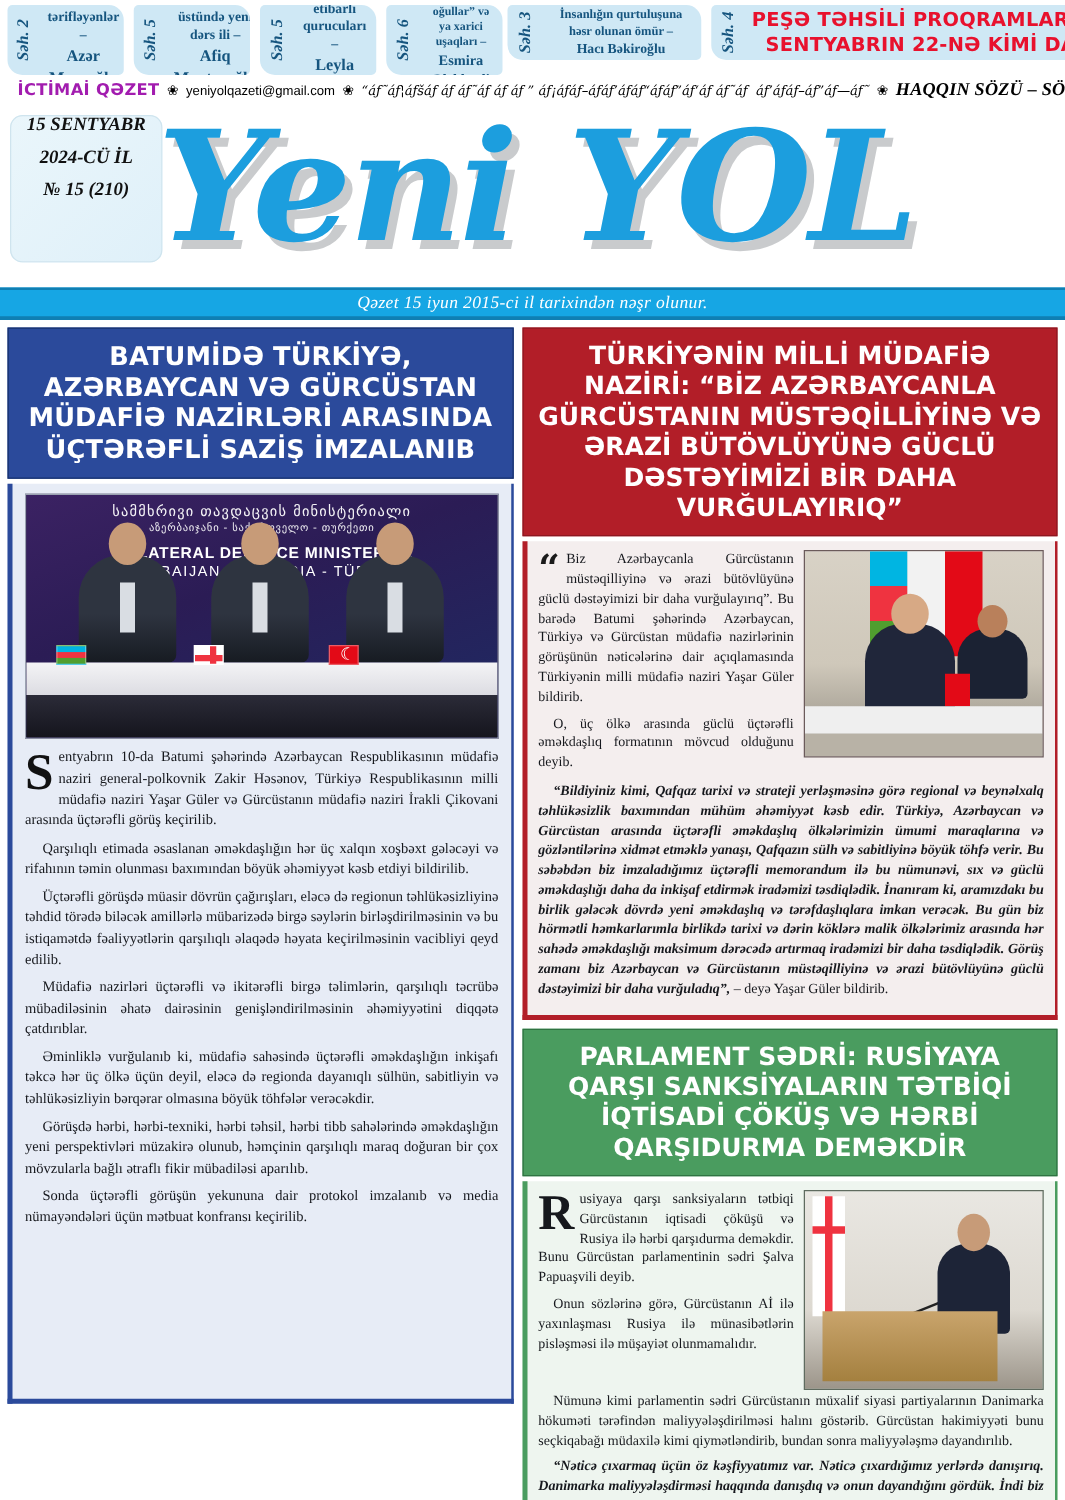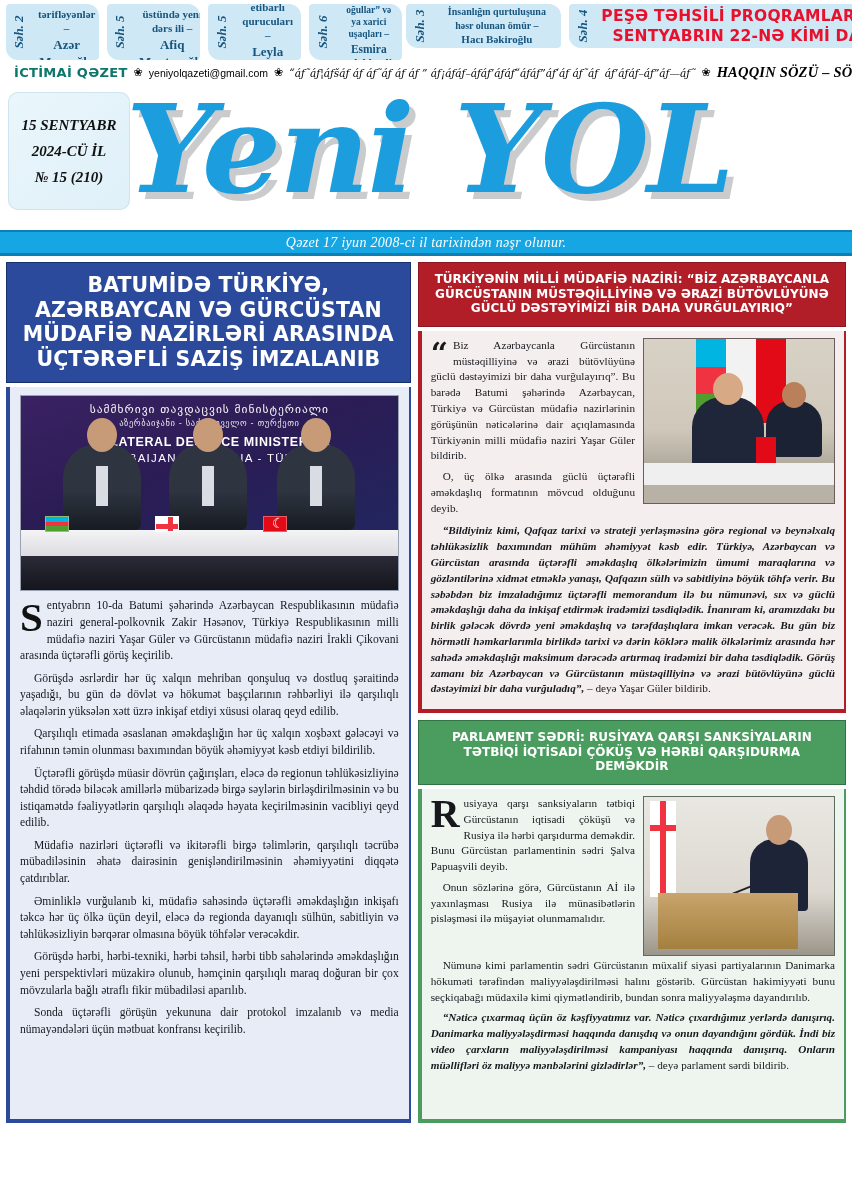--- a/index.html
+++ b/index.html
@@ -104,21 +104,21 @@
     justify-content: space-between;
     padding: 2px 10px 1px 14px;
     font-size: 13px;
     white-space: nowrap;
   }
   .infobar-left {
     font-family: "DejaVu Sans", sans-serif;
     font-weight: bold;
     font-size: 13px;
     letter-spacing: 0.3px;
-    color: #0f766e;
+    color: #a21caf;
   }
   .infobar-email {
     font-family: "Liberation Sans", sans-serif;
     font-size: 10.5px;
     color: #000;
   }
   .infobar-geo {
     font-family: "DejaVu Serif", serif;
     font-size: 10.5px;
     font-style: italic;
@@ -150,21 +150,20 @@
     position: absolute;
     left: 8px;
     top: 10px;
     width: 122px;
     height: 118px;
     background: linear-gradient(135deg,#eaf6fb 0%, #dff0f9 100%);
     border-radius: 10px;
     display: flex;
     flex-direction: column;
     align-items: center;
-    justify-content: center;
     gap: 9px;
     box-shadow: 0 0 0 1px #cfe4ee inset;
   }
   .datebox div {
     font-family: "Liberation Serif", serif;
     font-weight: bold;
     font-style: italic;
     font-size: 15px;
     color: #111;
     white-space: nowrap;
@@ -354,21 +353,21 @@
   .art-head {
     padding: 9px 8px 10px 8px;
     text-align: center;
   }
   .art-head.red { background: #b21e28; border: 1px solid #8d1720; }
   .art-head.green { background: #4a9c5f; border: 1px solid #2f7342; }
   .art-head h2 {
     margin: 0;
     font-family: "DejaVu Sans", sans-serif;
     font-weight: bold;
-    font-size: 12px;
+    font-size: 20px;
     line-height: 1.22;
     color: #ffffff;
   }
   .art-body {
     flex: 1;
     background: #f4eeee;
     padding: 7px 9px 7px 9px;
     margin-top: 4px;
     overflow: hidden;
   }
@@ -526,21 +525,21 @@
     <div>15 SENTYABR</div>
     <div>2024-CÜ İL</div>
     <div>№ 15 (210)</div>
   </div>
   <div class="logo">
     <div class="logo-text">Yeni YOL</div>
   </div>
 </div>
 
 <div class="sloganbar">
-  <span>Qəzet 17 iyun 2008-ci il tarixindən nəşr olunur.</span>
+  <span>Qəzet 15 iyun 2015-ci il tarixindən nəşr olunur.</span>
 </div>
 
 <div class="content">
 
   <div class="col-left">
     <div class="lead-head">
       <h1>BATUMİDƏ TÜRKİYƏ, AZƏRBAYCAN VƏ GÜRCÜSTAN MÜDAFİƏ NAZİRLƏRİ ARASINDA ÜÇTƏRƏFLİ SAZİŞ İMZALANIB</h1>
     </div>
     <div class="article-left-body">
 
@@ -562,21 +561,20 @@
         <div class="person p3"></div>
         <div class="table-band"></div>
         <div class="desk-flag fl-az df1"></div>
         <div class="desk-flag fl-ge df2"></div>
         <div class="desk-flag fl-tr df3"></div>
         <div class="table-front"></div>
       </div>
 
       <div class="body-text">
         <p class="dropcap">Sentyabrın 10-da Batumi şəhərində Azərbaycan Respublikasının müdafiə naziri general-polkovnik Zakir Həsənov, Türkiyə Respublikasının milli müdafiə naziri Yaşar Güler və Gürcüstanın müdafiə naziri İrakli Çikovani arasında üçtərəfli görüş keçirilib.</p>
-        <p>Görüşdə əsrlərdir hər üç xalqın mehriban qonşuluq və dostluq şəraitində yaşadığı, bu gün də dövlət və hökumət başçılarının rəhbərliyi ilə qarşılıqlı əlaqələrin yüksələn xətt üzrə inkişaf etdiyi xüsusi olaraq qeyd edilib.</p>
         <p>Qarşılıqlı etimada əsaslanan əməkdaşlığın hər üç xalqın xoşbəxt gələcəyi və rifahının təmin olunması baxımından böyük əhəmiyyət kəsb etdiyi bildirilib.</p>
         <p>Üçtərəfli görüşdə müasir dövrün çağırışları, eləcə də regionun təhlükəsizliyinə təhdid törədə biləcək amillərlə mübarizədə birgə səylərin birləşdirilməsinin və bu istiqamətdə fəaliyyətlərin qarşılıqlı əlaqədə həyata keçirilməsinin vacibliyi qeyd edilib.</p>
         <p>Müdafiə nazirləri üçtərəfli və ikitərəfli birgə təlimlərin, qarşılıqlı təcrübə mübadiləsinin əhatə dairəsinin genişləndirilməsinin əhəmiyyətini diqqətə çatdırıblar.</p>
         <p>Əminliklə vurğulanıb ki, müdafiə sahəsində üçtərəfli əməkdaşlığın inkişafı təkcə hər üç ölkə üçün deyil, eləcə də regionda dayanıqlı sülhün, sabitliyin və təhlükəsizliyin bərqərar olmasına böyük töhfələr verəcəkdir.</p>
         <p>Görüşdə hərbi, hərbi-texniki, hərbi təhsil, hərbi tibb sahələrində əməkdaşlığın yeni perspektivləri müzakirə olunub, həmçinin qarşılıqlı maraq doğuran bir çox mövzularla bağlı ətraflı fikir mübadiləsi aparılıb.</p>
         <p>Sonda üçtərəfli görüşün yekununa dair protokol imzalanıb və media nümayəndələri üçün mətbuat konfransı keçirilib.</p>
       </div>
     </div>
   </div>
 

